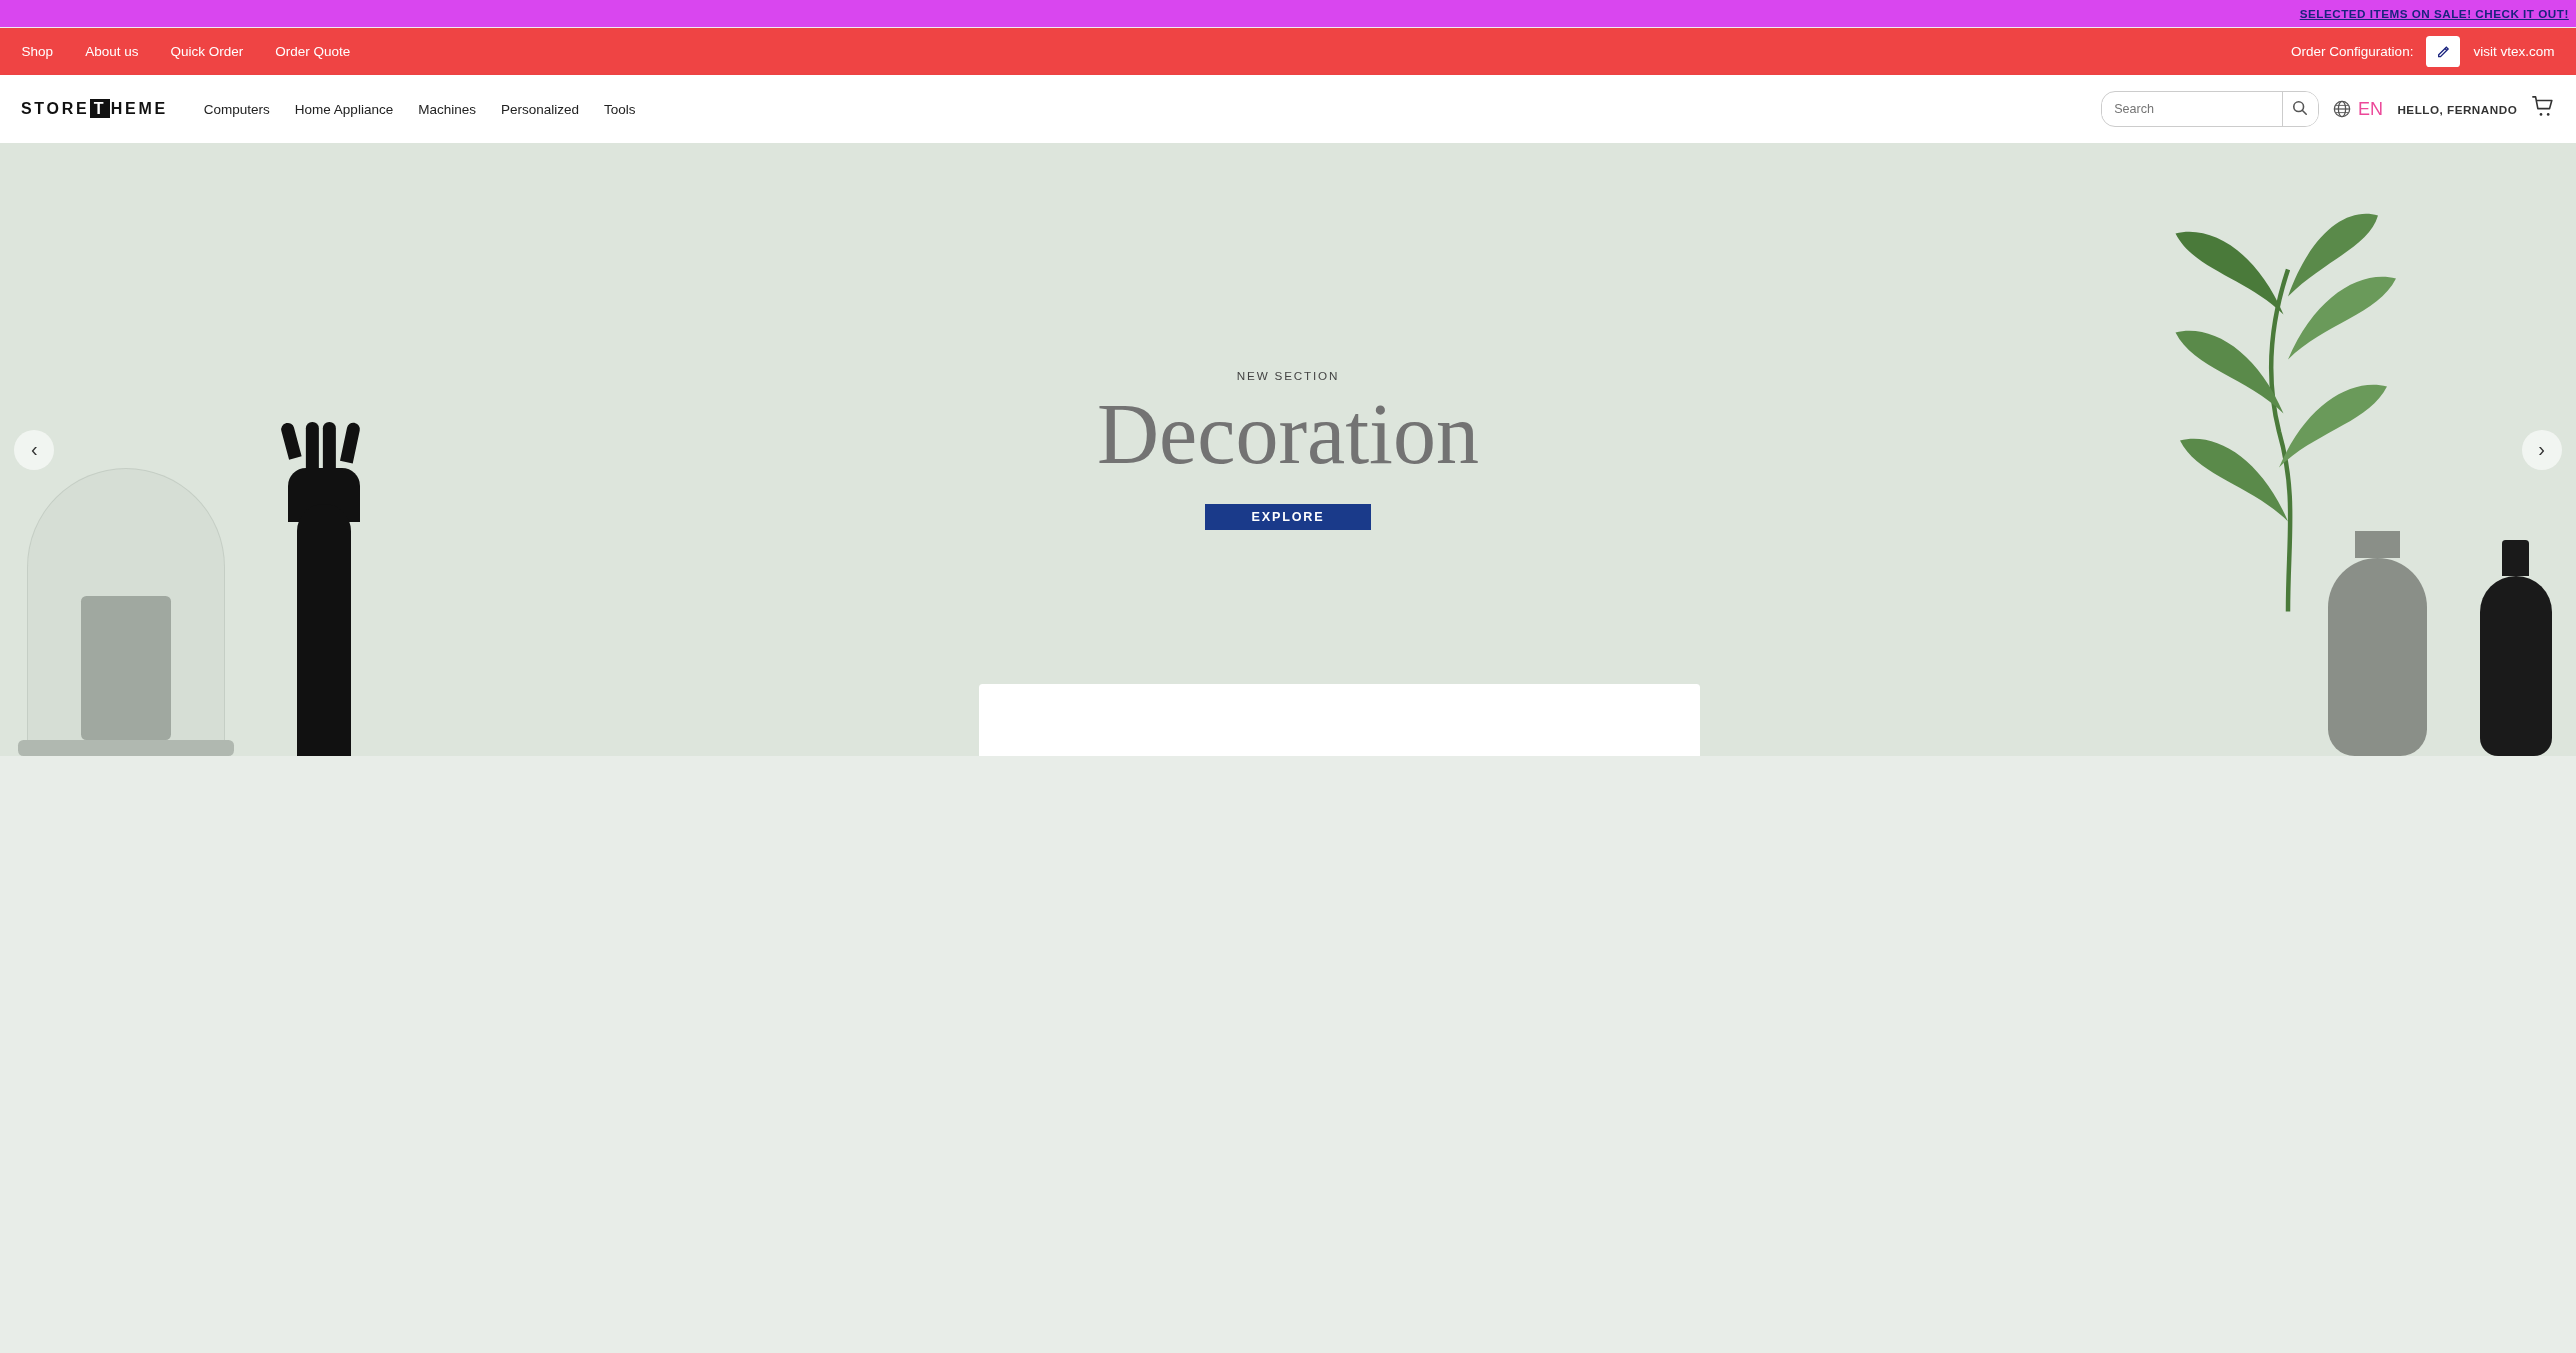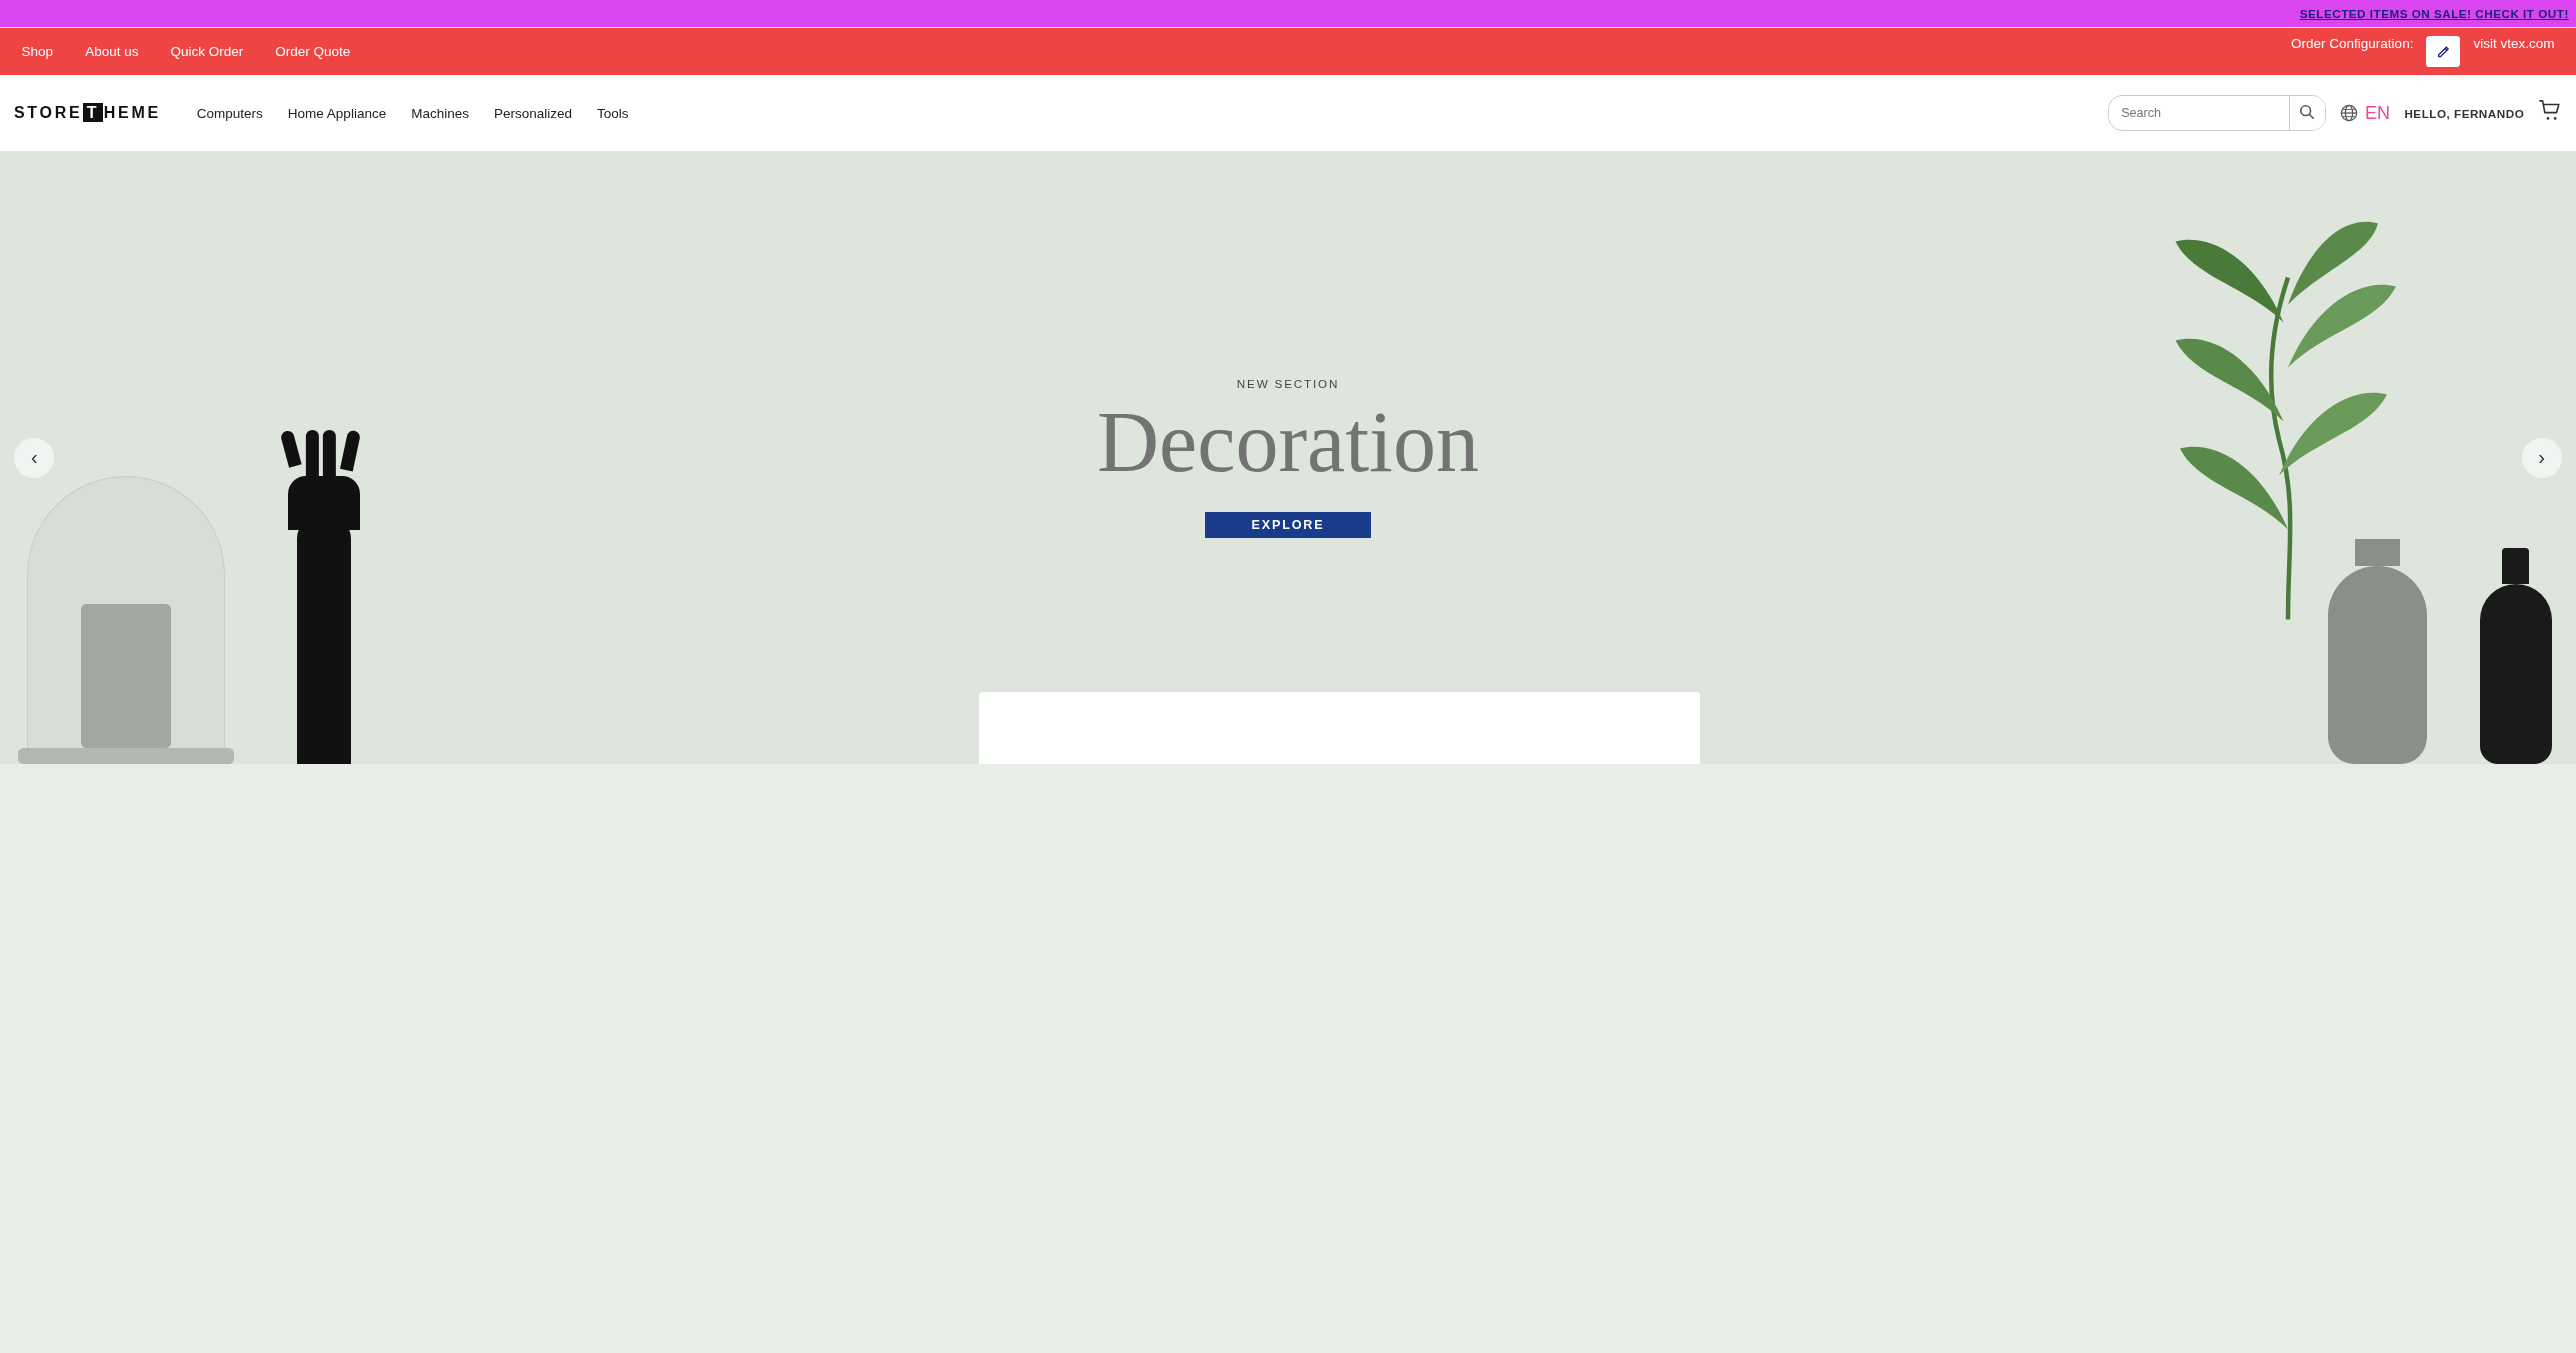--- a/index.html
+++ b/index.html
@@ -34,20 +34,21 @@
       gap: 32px;
     }
     .top-nav-left a {
       color: #fff;
       text-decoration: none;
       font-size: 13.5px;
       font-weight: 400;
     }
     .top-nav-right {
       display: flex;
+      align-items: center;
       gap: 13px;
     }
     .order-config-label {
       color: #fff;
       font-size: 13.5px;
     }
     .edit-btn {
       background: #fff;
       border: none;
       border-radius: 3.6px;
@@ -64,22 +65,22 @@
       color: #fff;
       font-size: 13.5px;
       text-decoration: none;
     }
 
     
     .main-nav {
       background: #fff;
       display: flex;
       align-items: center;
-      padding: 0 14px;
-      height: 76px;
+      padding: 0 21px;
+      height: 68px;
       box-shadow: 0 0.9px 3.6px rgba(0,0,0,0.07);
     }
     .logo {
       font-size: 16px;
       font-weight: 700;
       letter-spacing: 2.7px;
       color: #111;
       margin-right: 36px;
       text-transform: uppercase;
     }

